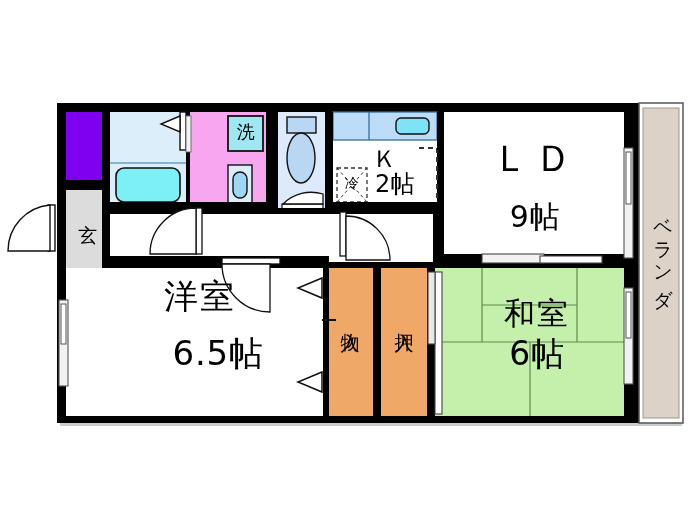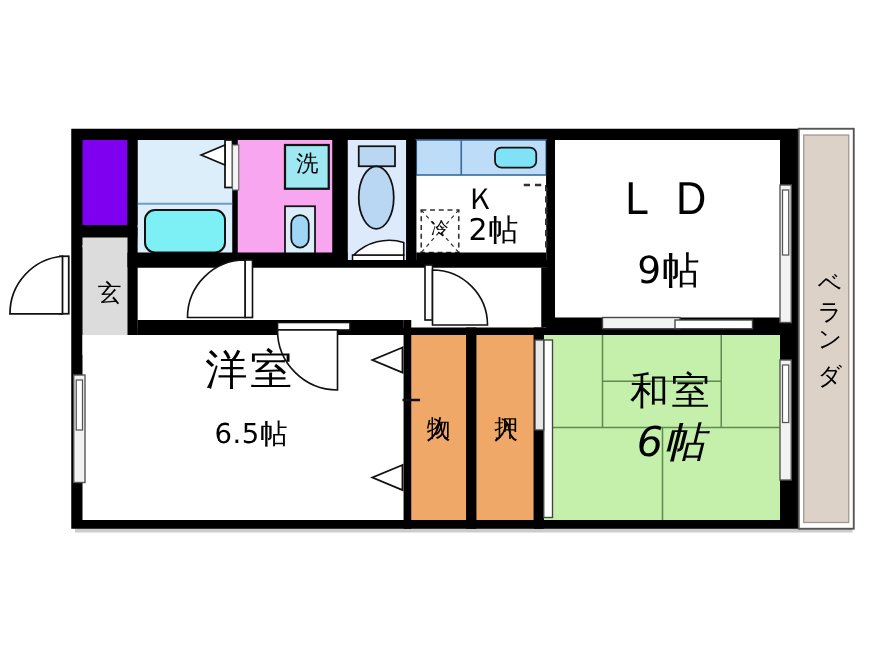--- a/index.html
+++ b/index.html
@@ -171,24 +171,24 @@
 
 </svg>
 
 <div class="lbl ctr" style="left:465px;top:140px;width:140px;font-size:37px;font-weight:400;letter-spacing:6px;">ＬＤ</div>
 <div class="lbl ctr" style="left:465px;top:185px;width:140px;font-size:30px;margin-top:16px;">9帖</div>
 
 <div class="lbl ctr" style="left:345px;top:147px;width:80px;font-size:24px;">Ｋ</div>
 <div class="lbl ctr" style="left:355px;top:172px;width:80px;font-size:24px;">2帖</div>
 
 <div class="lbl ctr" style="left:120px;top:279px;width:160px;font-size:34px;letter-spacing:2px;">洋室</div>
-<div class="lbl ctr" style="left:111px;top:336px;width:180px;font-size:22px;">6.5帖</div>
+<div class="lbl ctr" style="left:128px;top:336px;width:180px;font-size:34px;">6.5帖</div>
 
 <div class="lbl ctr" style="left:472px;top:297px;width:130px;font-size:31px;letter-spacing:2px;">和室</div>
-<div class="lbl ctr" style="left:472px;top:337px;width:130px;font-size:33px;font-style:italic;">6帖</div>
+<div class="lbl ctr" style="left:472px;top:337px;width:130px;font-size:33px;">6帖</div>
 
 <div class="lbl ctr" style="left:71px;top:226px;width:34px;font-size:19px;">玄</div>
 
 <div class="lbl ctr" style="left:231px;top:123px;width:30px;font-size:18px;">洗</div>
 
 <div class="lbl ctr" style="left:341px;top:176px;width:22px;font-size:14px;">冷</div>
 
 <div class="lbl vert" style="left:340px;top:318px;font-size:19px;">物入</div>
 
 <div class="lbl vert" style="left:394px;top:318px;font-size:19px;">押入</div>

